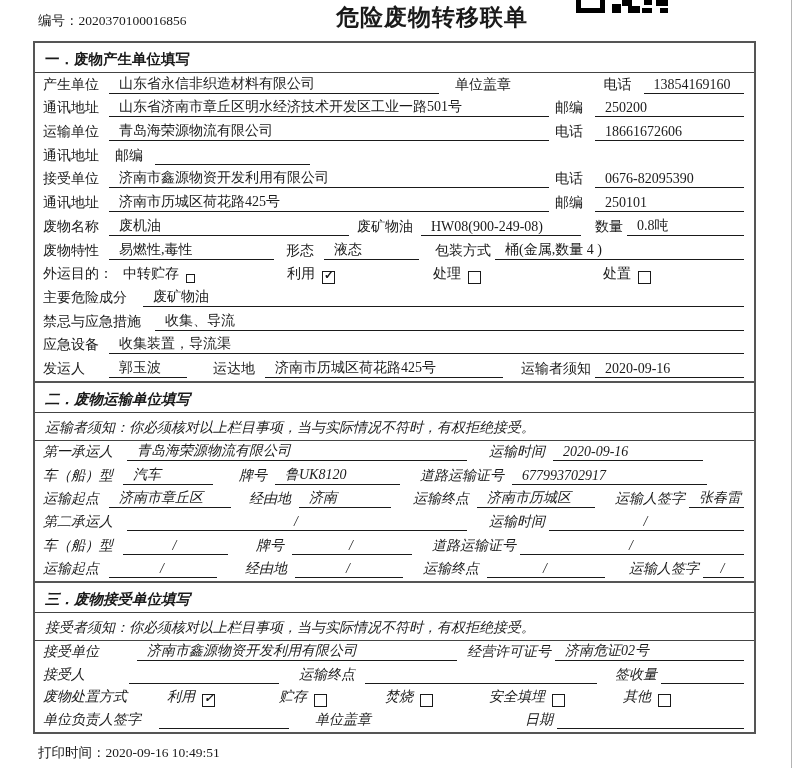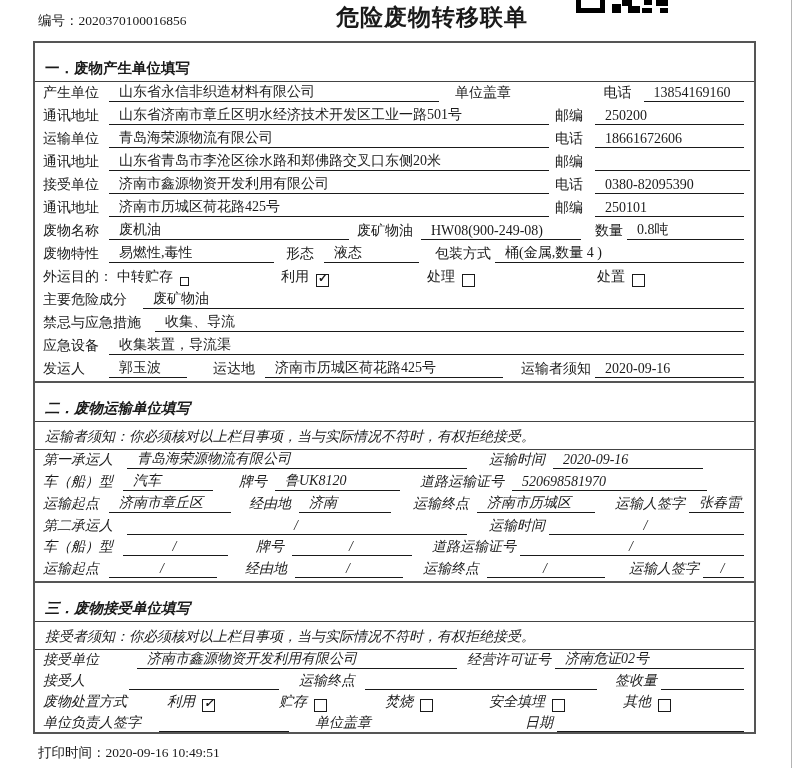--- a/index.html
+++ b/index.html
@@ -12,21 +12,21 @@
   
   .topbar { position:relative; height:40px; }
   .serial { position:absolute; left:38px; top:12px; font-size:13.5px; white-space:nowrap; }
   .form-title { position:absolute; left:336px; top:2px; font-size:23px; font-weight:bold; letter-spacing:1px; white-space:nowrap; }
   .qr-frag { position:absolute; left:576px; top:0; width:92px; height:13px; }
   .right-edge { position:absolute; top:0; right:4px; width:1px; height:768px; background:#b4b4b4; }
   
   .form { position:absolute; left:33px; top:41px; width:723px; }
   .sec { box-sizing:border-box; border:2px solid #555; background:#fff; display:flex; flex-direction:column; }
   .sec + .sec { margin-top:-2px;font-style:italic; }
-  .sec-h { flex:none; font-weight:bold; font-size:14.5px; padding:16px 10px 3px 10px; border-bottom:1.5px solid #444;
+  .sec-h { flex:none; font-weight:bold; font-size:14.5px; padding:7px 10px 3px 10px; border-bottom:1.5px solid #444;
            font-family:"Liberation Sans","DejaVu Sans",sans-serif; }
   .notice { flex:none; height:28px; box-sizing:border-box; padding:6px 10px 0 10px; border-bottom:1.5px solid #444; white-space:nowrap; }
   .rows { flex:1; display:flex; flex-direction:column; }
   .row { flex:1; display:flex; align-items:flex-end; padding:0 8px 3px 8px; white-space:nowrap; }
   .lb { flex:none; padding-right:4px; }
   .v  { box-sizing:border-box; border-bottom:1px solid #1a1a1a; padding:0 2px 0 10px; flex:none; min-height:17px; overflow:hidden; }
   .vf { flex:1; }
   .vc { text-align:center; padding-left:0; }
   .sp { flex:1; }
   .cb { box-sizing:border-box; width:13px; height:13px; border:1px solid #1a1a1a; display:inline-block; margin-left:7px; position:relative; top:1px; flex:none; }
@@ -81,31 +81,30 @@
 
       <div class="row">
         <span class="lb" style="width:62px">运输单位</span>
         <span class="v" style="width:440px">青岛海荣源物流有限公司</span>
         <span class="lb" style="width:36px;margin-left:6px">电话</span>
         <span class="v vf" style="margin-right:2px">18661672606</span>
       </div>
 
       <div class="row">
         <span class="lb" style="width:62px">通讯地址</span>
-        <span class="v" style="width:440px">山东省青岛市李沧区徐水路和郑佛路交叉口东侧20米</span>
         <span class="lb" style="width:36px;margin-left:6px">邮编</span>
         <span class="v" style="width:155px"></span>
         <span class="sp"></span>
       </div>
 
       <div class="row">
         <span class="lb" style="width:62px">接受单位</span>
         <span class="v" style="width:440px">济南市鑫源物资开发利用有限公司</span>
         <span class="lb" style="width:36px;margin-left:6px">电话</span>
-        <span class="v vf" style="margin-right:2px">0380-82095390</span>
+        <span class="v vf" style="margin-right:2px">0676-82095390</span>
       </div>
 
       <div class="row">
         <span class="lb" style="width:62px">通讯地址</span>
         <span class="v" style="width:440px">济南市历城区荷花路425号</span>
         <span class="lb" style="width:36px;margin-left:6px">邮编</span>
         <span class="v vf" style="margin-right:2px">250101</span>
       </div>
 
       <div class="row">
@@ -121,21 +120,21 @@
         <span class="lb" style="width:62px">废物特性</span>
         <span class="v" style="width:165px">易燃性,毒性</span>
         <span class="lb" style="margin-left:12px">形态</span>
         <span class="v" style="width:95px;margin-left:6px">液态</span>
         <span class="lb" style="margin-left:16px">包装方式</span>
         <span class="v vf" style="margin-right:2px">桶(金属,数量 4 )</span>
       </div>
 
       <div class="row">
         <span class="lb">外运目的：</span>
-        <span class="opt" style="">
+        <span class="opt" style="margin-left:6px">
           <span>中转贮存</span>
           <span class="cb sm"></span>
         </span>
         <span class="opt" style="margin-left:92px">
           <span>利用</span>
           <span class="cb checked"></span>
         </span>
         <span class="opt" style="margin-left:98px">
           <span>处理</span>
           <span class="cb"></span>
@@ -185,21 +184,21 @@
         <span class="v" style="width:150px;margin-left:4px">2020-09-16</span>
         <span class="sp"></span>
       </div>
 
       <div class="row">
         <span class="lb" style="width:76px">车（船）型</span>
         <span class="v" style="width:90px">汽车</span>
         <span class="lb" style="margin-left:26px">牌号</span>
         <span class="v" style="width:125px;margin-left:4px">鲁UK8120</span>
         <span class="lb" style="margin-left:20px">道路运输证号</span>
-        <span class="v" style="width:195px;margin-left:4px">520698581970</span>
+        <span class="v" style="width:195px;margin-left:4px">677993702917</span>
         <span class="sp"></span>
       </div>
 
       <div class="row">
         <span class="lb" style="width:62px">运输起点</span>
         <span class="v" style="width:122px">济南市章丘区</span>
         <span class="lb" style="margin-left:18px">经由地</span>
         <span class="v" style="width:92px;margin-left:4px">济南</span>
         <span class="lb" style="margin-left:22px">运输终点</span>
         <span class="v" style="width:118px;margin-left:4px">济南市历城区</span>

